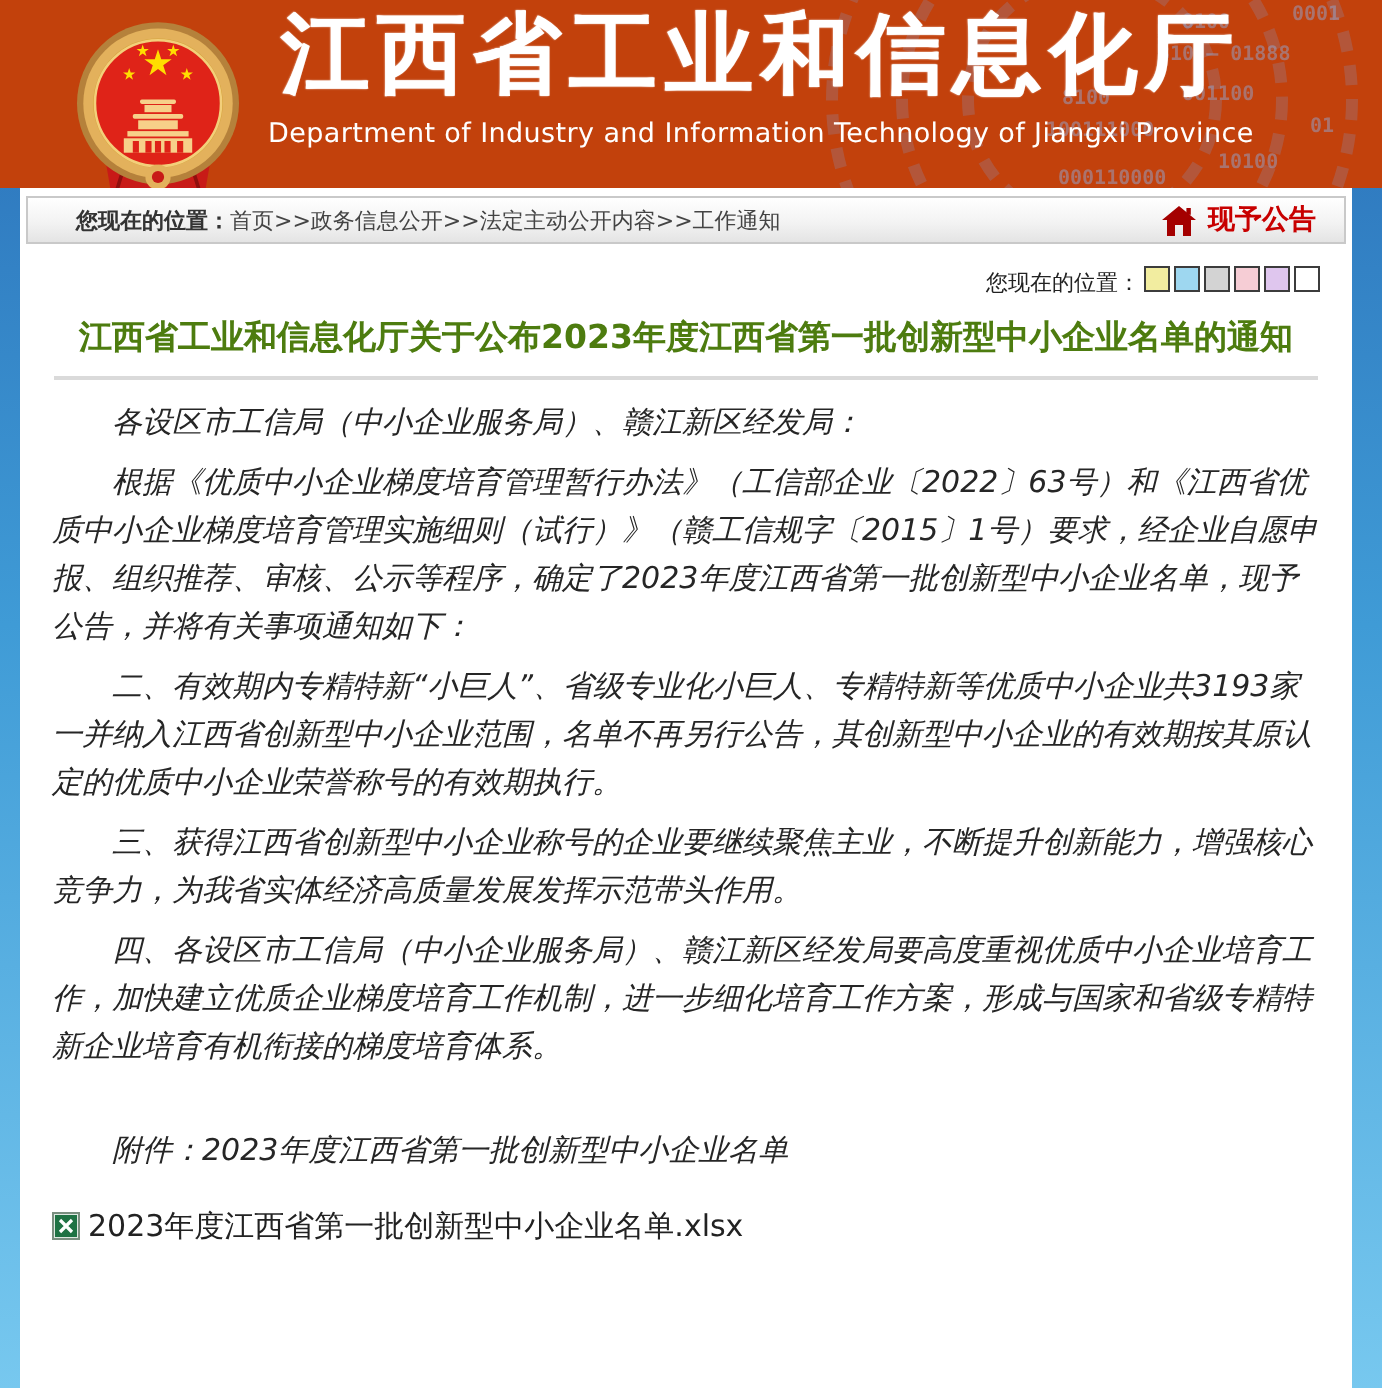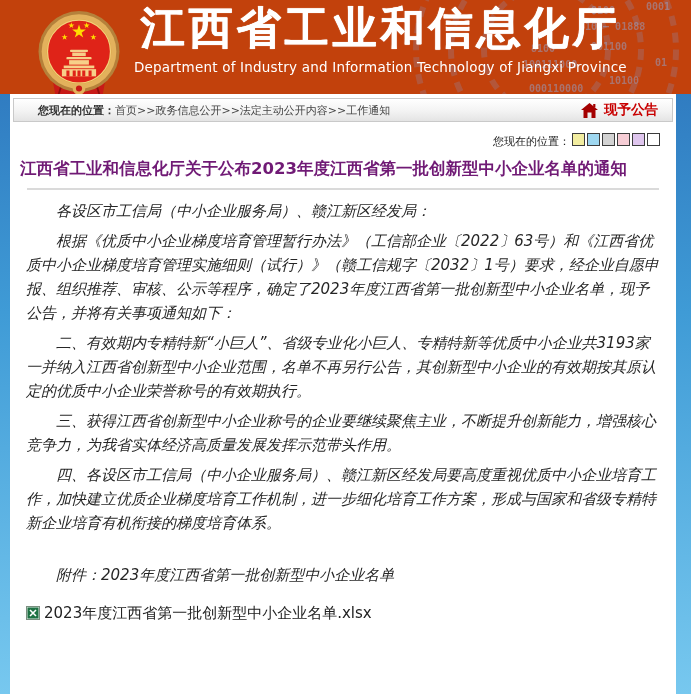--- a/index.html
+++ b/index.html
@@ -40,21 +40,21 @@
   .home-link span{color:#c80000;font-weight:bold;font-size:13.5px;}
   .vision-row{
     display:flex;justify-content:flex-end;align-items:center;
     margin:11px 16px 0 0;font-size:11px;color:#222;
   }
   .swatch{
     width:13px;height:13px;border:1px solid #3c3c3c;display:inline-block;
     margin-left:2px;box-sizing:border-box;cursor:pointer;
   }
   .article-title{
-    margin:7px 10px 0;text-align:left;color:#701a75;
+    margin:7px 10px 0;text-align:center;color:#4d7c0f;
     font-size:16.5px;font-weight:bold;line-height:25px;white-space:nowrap;
   }
   .divider{border-top:2px solid #dadada;margin:7px 17px 0;}
   .article-body{
     padding:3px 16px 0;font-size:15px;color:#262626;
   }
   .article-body p{margin:6px 0;line-height:24px;text-indent:2em;font-style:italic;}
   .attach-label{margin:28px 0 0 !important;}
   .attach-row{
     display:flex;align-items:center;gap:4px;margin:14px 0 0;
@@ -156,21 +156,21 @@
       <span>您现在的位置：</span>
       <span id="swatches"><span class="swatch" style="background: rgb(242, 237, 160);"></span><span class="swatch" style="background: rgb(158, 215, 240);"></span><span class="swatch" style="background: rgb(211, 211, 211);"></span><span class="swatch" style="background: rgb(246, 205, 213);"></span><span class="swatch" style="background: rgb(223, 198, 238);"></span><span class="swatch" style="background: rgb(255, 255, 255);"></span></span>
     </div>
 
     <h1 class="article-title">江西省工业和信息化厅关于公布2023年度江西省第一批创新型中小企业名单的通知</h1>
     <div class="divider"></div>
 
     <div class="article-body">
       <div id="paragraphs">
           <p>各设区市工信局（中小企业服务局）、赣江新区经发局：</p>
-          <p>根据《优质中小企业梯度培育管理暂行办法》（工信部企业〔2022〕63号）和《江西省优质中小企业梯度培育管理实施细则（试行）》（赣工信规字〔2032〕1号）要求，经企业自愿申报、组织推荐、审核、公示等程序，确定了2023年度江西省第一批创新型中小企业名单，现予公告，并将有关事项通知如下：</p>
+          <p>根据《优质中小企业梯度培育管理暂行办法》（工信部企业〔2022〕63号）和《江西省优质中小企业梯度培育管理实施细则（试行）》（赣工信规字〔2015〕1号）要求，经企业自愿申报、组织推荐、审核、公示等程序，确定了2023年度江西省第一批创新型中小企业名单，现予公告，并将有关事项通知如下：</p>
           <p>二、有效期内专精特新“小巨人”、省级专业化小巨人、专精特新等优质中小企业共3193家一并纳入江西省创新型中小企业范围，名单不再另行公告，其创新型中小企业的有效期按其原认定的优质中小企业荣誉称号的有效期执行。</p>
           <p>三、获得江西省创新型中小企业称号的企业要继续聚焦主业，不断提升创新能力，增强核心竞争力，为我省实体经济高质量发展发挥示范带头作用。</p>
           <p>四、各设区市工信局（中小企业服务局）、赣江新区经发局要高度重视优质中小企业培育工作，加快建立优质企业梯度培育工作机制，进一步细化培育工作方案，形成与国家和省级专精特新企业培育有机衔接的梯度培育体系。</p>
         </div>
       <p class="attach-label">附件：2023年度江西省第一批创新型中小企业名单</p>
       <div class="attach-row">
         <svg width="14" height="14" viewBox="0 0 14 14">
           <rect x="0.5" y="0.5" width="13" height="13" fill="#dfe9e2" stroke="#7a8f80"></rect>
           <rect x="1.5" y="1.5" width="11" height="11" fill="#1f7244"></rect>
           <path d="M4,4 L10,10 M10,4 L4,10" stroke="#ffffff" stroke-width="1.6"></path>

